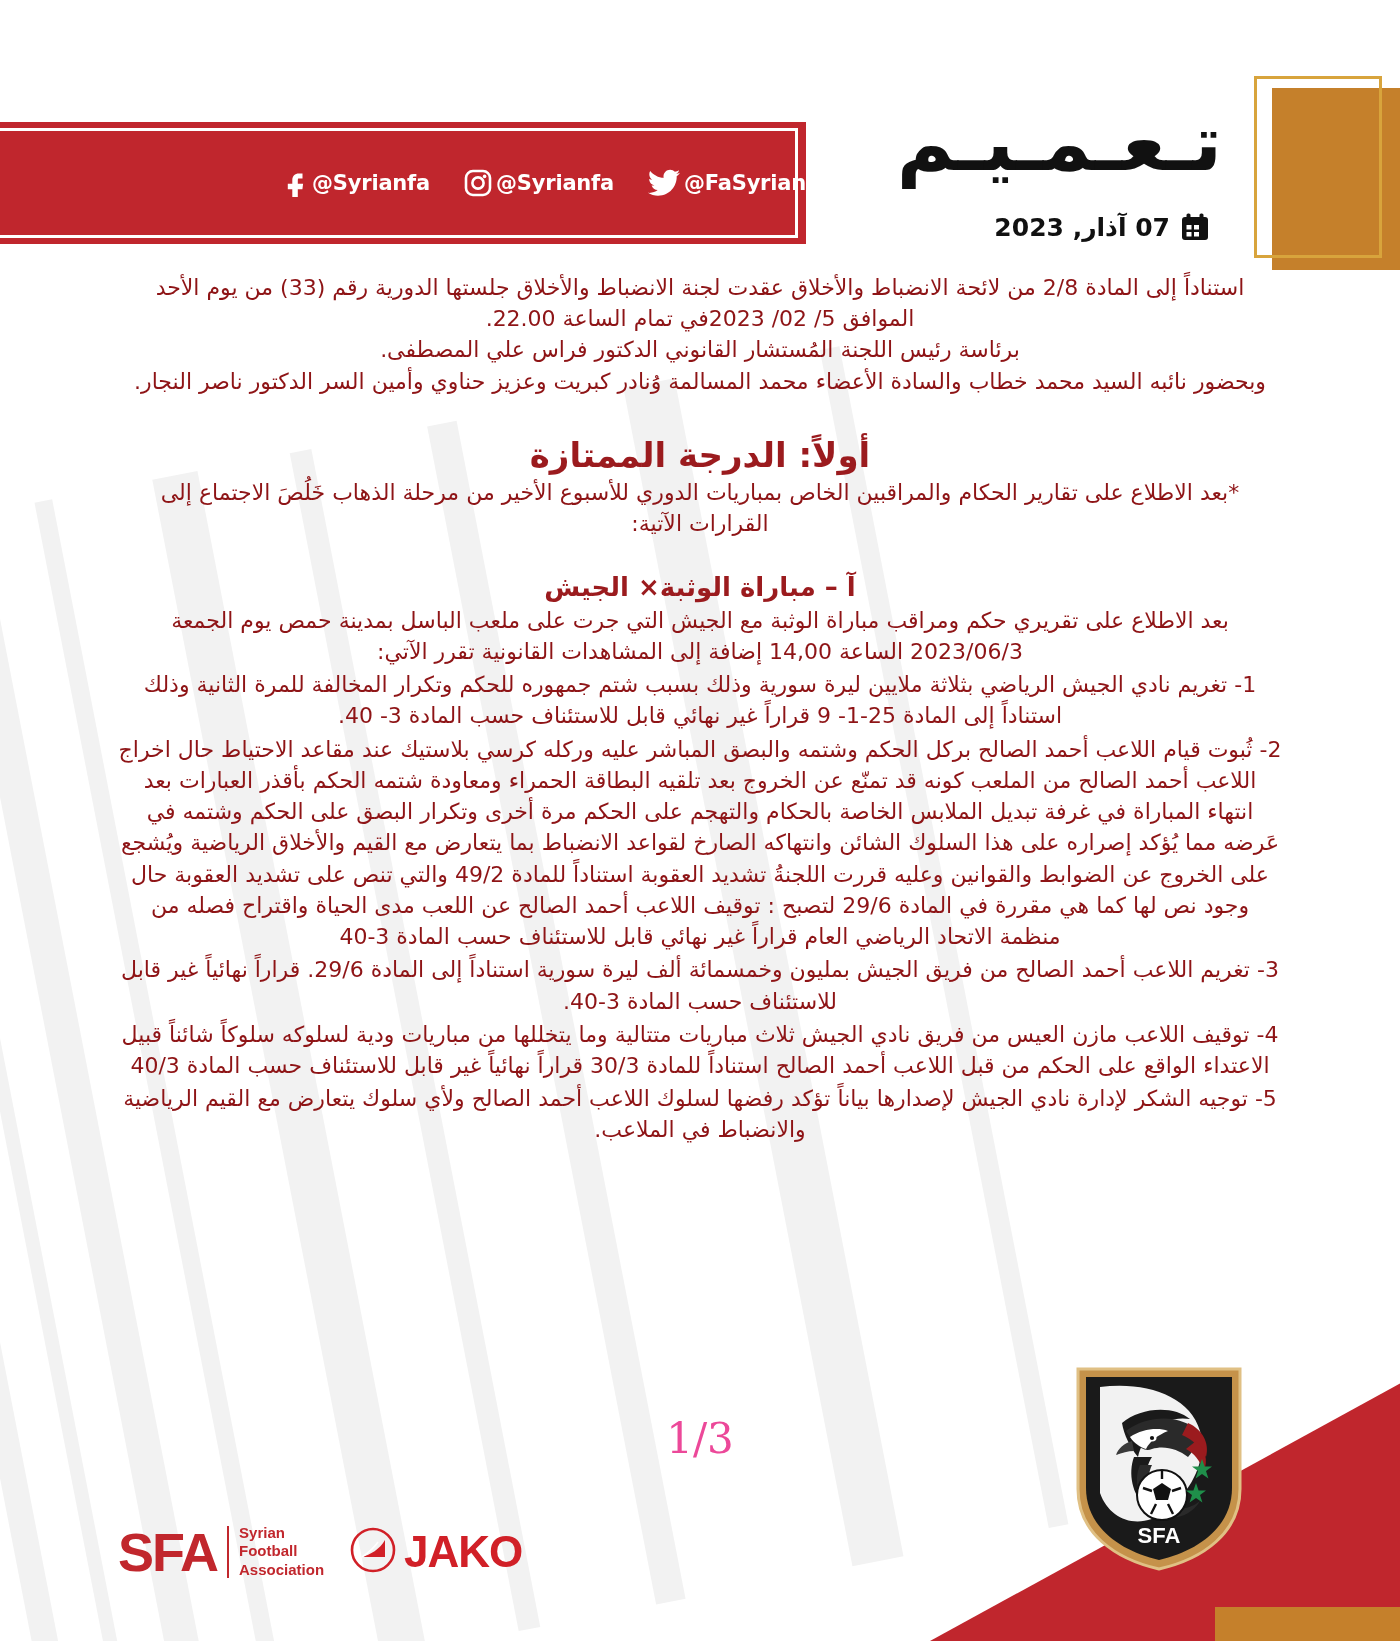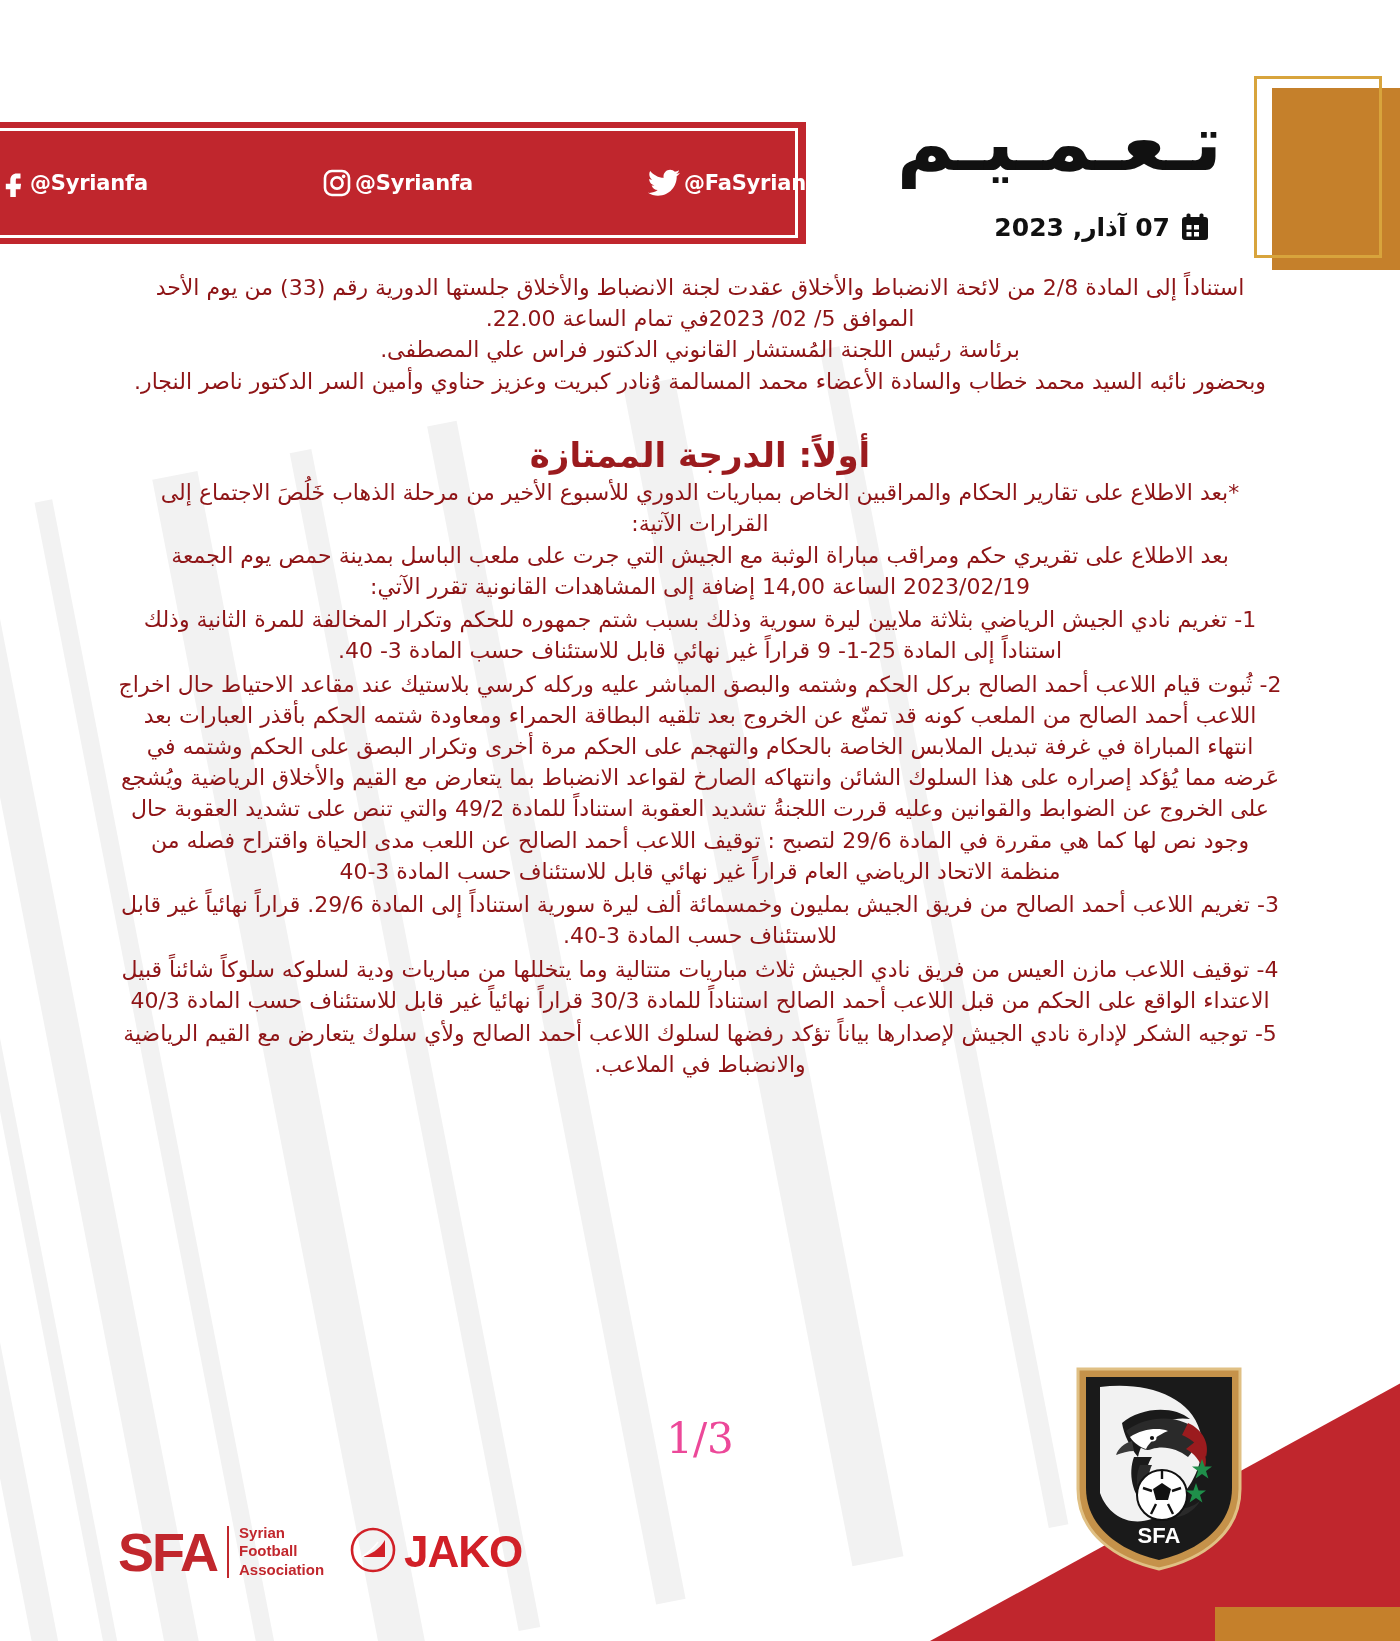--- a/index.html
+++ b/index.html
@@ -62,21 +62,21 @@
     pointer-events: none;
   }
   .social-row {
     position: absolute;
     left: 0;
     top: 122px;
     width: 806px;
     height: 122px;
     display: flex;
     align-items: center;
-    justify-content: space-between;
+    justify-content: flex-end;
     gap: 34px;
     direction: ltr;
     z-index: 5;
   }
   .social-item {
     display: flex;
     align-items: center;
     gap: 4px;
     color: #ffffff;
     font-size: 21px;
@@ -357,21 +357,22 @@
   <div class="doc">
 
 
     <div class="doc-p">استناداً إلى المادة 2/8 من لائحة الانضباط والأخلاق عقدت لجنة الانضباط والأخلاق جلستها الدورية رقم (33) من يوم الأحد الموافق 5/ 02/ 2023في تمام الساعة 22.00.</div>
     <div class="doc-p">برئاسة رئيس اللجنة  المُستشار القانوني الدكتور فراس علي المصطفى.</div>
     <div class="doc-p">وبحضور نائبه السيد محمد خطاب والسادة الأعضاء محمد المسالمة وُنادر كبريت وعزيز حناوي وأمين السر الدكتور ناصر النجار.</div>
 
     <div class="doc-h2">أولاً: الدرجة الممتازة</div>
     <div class="doc-p">*بعد الاطلاع على تقارير الحكام والمراقبين الخاص بمباريات الدوري للأسبوع الأخير من مرحلة الذهاب خَلُصَ الاجتماع إلى القرارات الآتية:</div>
 
-    <div class="doc-p">بعد الاطلاع على تقريري حكم ومراقب مباراة الوثبة مع الجيش التي جرت على ملعب الباسل بمدينة حمص يوم الجمعة 2023/02/19 الساعة 14,00 إضافة إلى المشاهدات القانونية تقرر الآتي:</div>
+    <div class="doc-h3">آ – مباراة الوثبة× الجيش</div>
+    <div class="doc-p">بعد الاطلاع على تقريري حكم ومراقب مباراة الوثبة مع الجيش التي جرت على ملعب الباسل بمدينة حمص يوم الجمعة 2023/06/3 الساعة 14,00 إضافة إلى المشاهدات القانونية تقرر الآتي:</div>
 
     <div class="doc-p item">1- تغريم نادي الجيش الرياضي بثلاثة ملايين ليرة سورية وذلك بسبب شتم جمهوره للحكم وتكرار المخالفة للمرة الثانية وذلك استناداً إلى المادة 25-1- 9 قراراً غير نهائي قابل للاستئناف حسب المادة  3- 40.</div>
     <div class="doc-p item">2- ثُبوت قيام اللاعب أحمد الصالح بركل الحكم وشتمه والبصق المباشر عليه وركله كرسي    بلاستيك عند مقاعد الاحتياط  حال اخراج اللاعب أحمد الصالح من الملعب كونه قد تمنّع عن الخروج بعد تلقيه البطاقة الحمراء ومعاودة شتمه الحكم بأقذر العبارات بعد  انتهاء المباراة في غرفة تبديل الملابس الخاصة بالحكام والتهجم على الحكم مرة أخرى وتكرار البصق على الحكم وشتمه في عَرضه مما يُؤكد إصراره على هذا السلوك الشائن وانتهاكه الصارخ لقواعد الانضباط بما يتعارض مع القيم والأخلاق الرياضية ويُشجع على الخروج عن الضوابط والقوانين وعليه قررت اللجنةُ تشديد العقوبة استناداً للمادة 49/2 والتي تنص على تشديد العقوبة حال وجود نص لها كما هي مقررة في المادة 29/6 لتصبح : توقيف اللاعب أحمد الصالح عن اللعب مدى الحياة واقتراح فصله من منظمة الاتحاد الرياضي العام قراراً غير نهائي قابل للاستئناف حسب المادة  3-40</div>
     <div class="doc-p item">3- تغريم اللاعب أحمد الصالح من فريق الجيش بمليون وخمسمائة ألف ليرة سورية استناداً إلى المادة 29/6. قراراً نهائياً غير قابل للاستئناف حسب المادة 3-40.</div>
     <div class="doc-p item">4- توقيف اللاعب مازن العيس من فريق نادي الجيش  ثلاث مباريات متتالية وما يتخللها من مباريات ودية لسلوكه سلوكاً شائناً قبيل الاعتداء الواقع على الحكم من قبل اللاعب أحمد الصالح استناداً للمادة 30/3 قراراً نهائياً غير قابل للاستئناف حسب المادة 40/3</div>
     <div class="doc-p item">5- توجيه الشكر لإدارة نادي الجيش لإصدارها بياناً تؤكد رفضها  لسلوك اللاعب أحمد الصالح ولأي سلوك يتعارض مع القيم الرياضية والانضباط في الملاعب.</div>
 
   </div>
 
   <div class="red-diagonal"></div>

